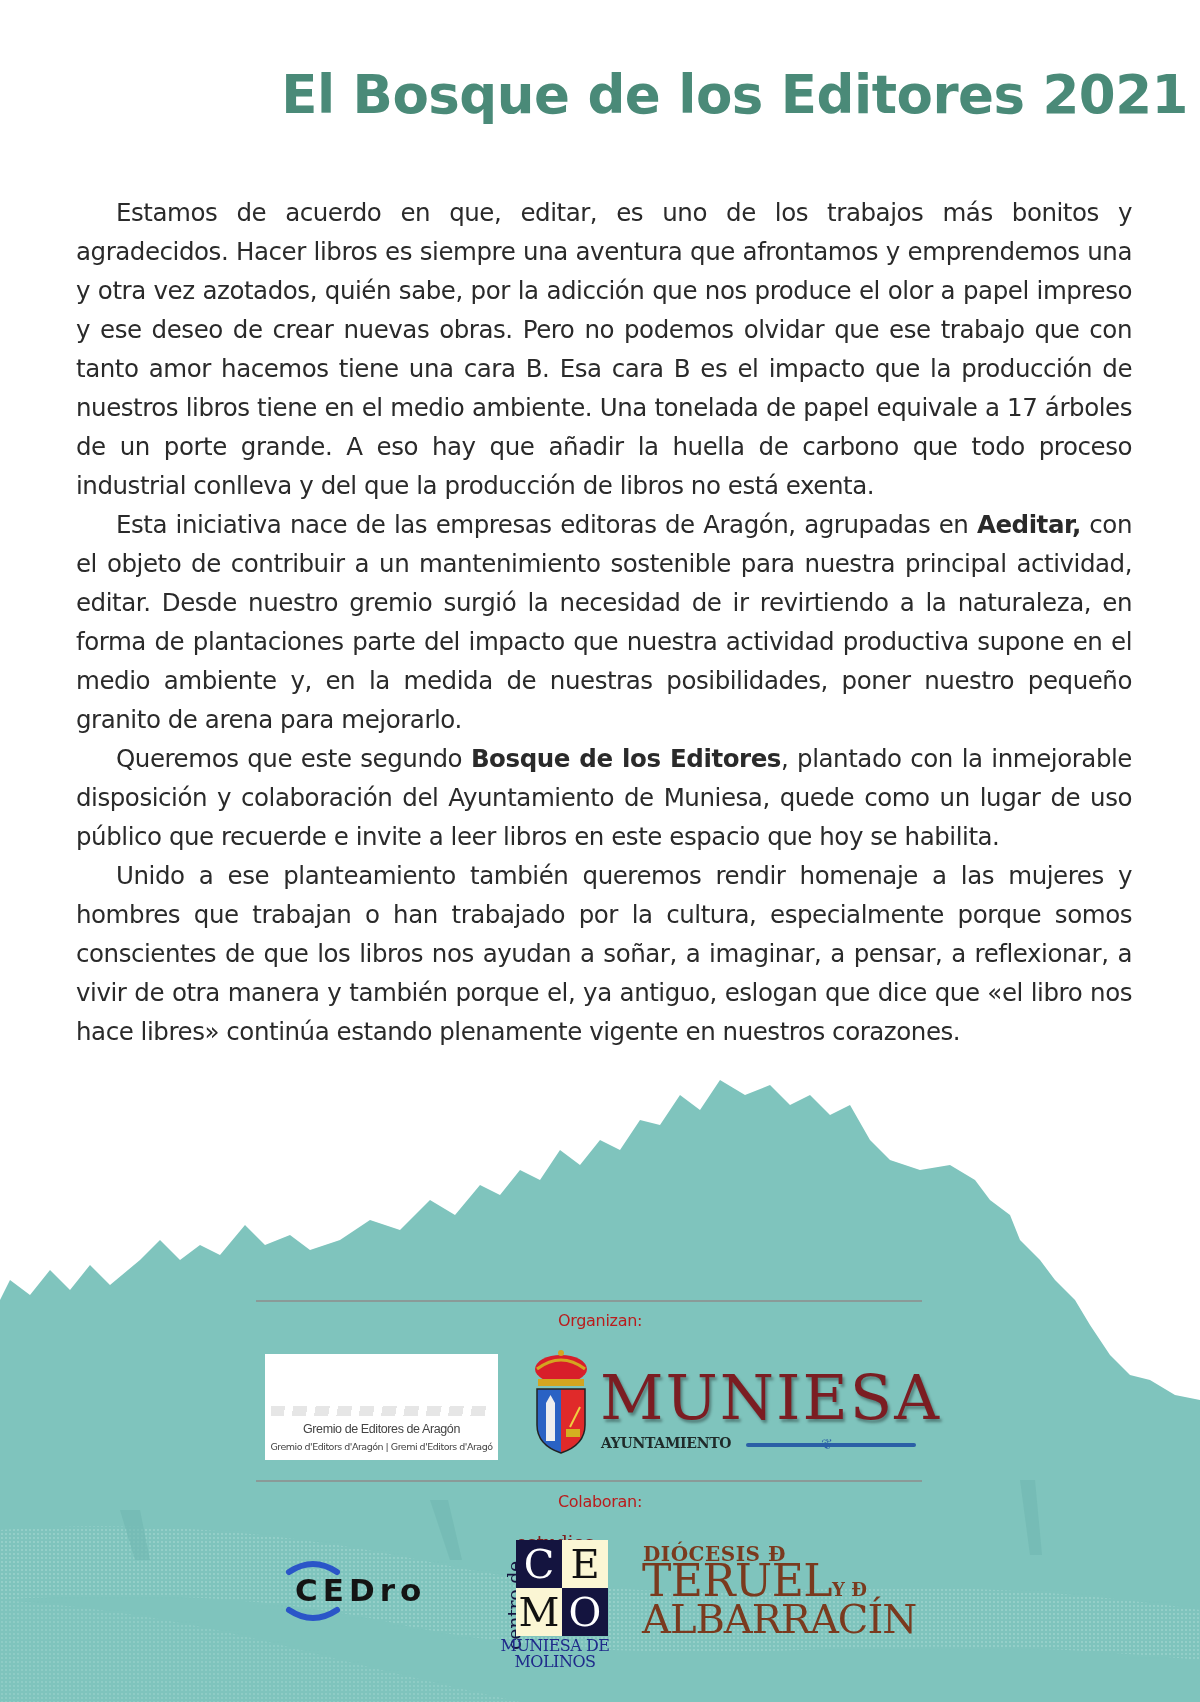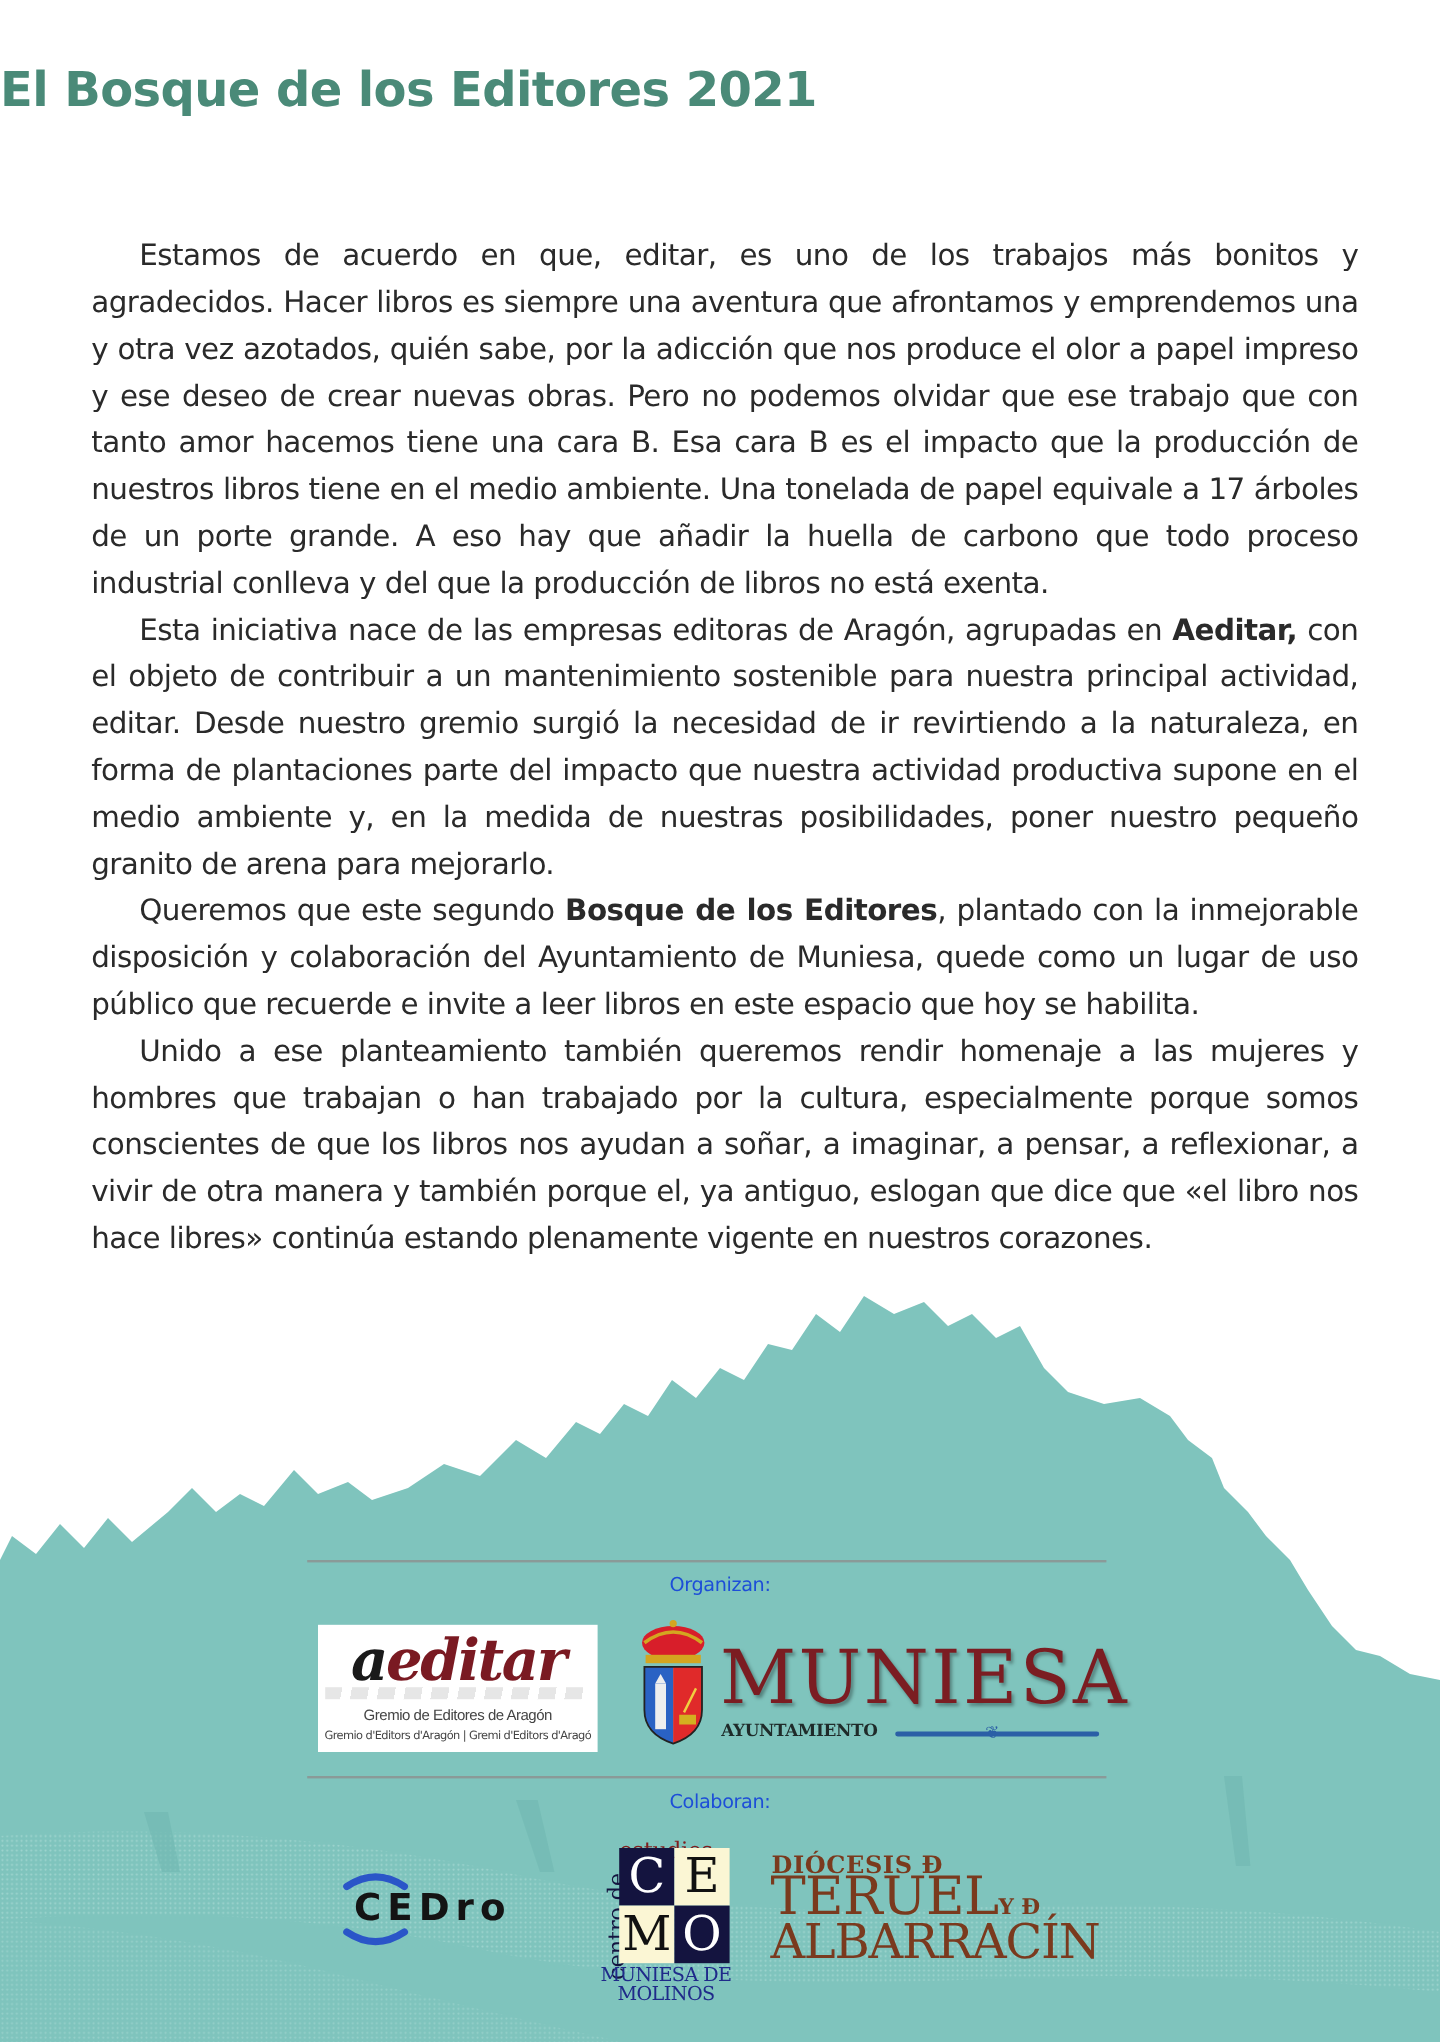--- a/index.html
+++ b/index.html
@@ -6,40 +6,40 @@
   body {
     width: 1200px; height: 1702px; position: relative; overflow: hidden;
     background: #ffffff;
     font-family: "DejaVu Sans", sans-serif;
   }
   
   .bg-trees { position: absolute; left: 0; top: 0; width: 1200px; height: 1702px; z-index: 0; }
   
   .title {
     position: absolute; left: 0; right: 0; top: 52px;
-    text-align: left; color: #4a8a78;
+    text-align: right; color: #4a8a78;
     font-family: "DejaVu Sans", sans-serif; font-weight: bold;
-    font-size: 40px; letter-spacing: -0.5px; margin: 0;
+    font-size: 53px; letter-spacing: -0.5px; margin: 12px;
     z-index: 2;
   }
   
   .body-text {
     position: absolute; left: 76px; width: 1056px; top: 193px;
     z-index: 2; color: #2a2a2a;
     font-family: "DejaVu Sans", sans-serif;
     font-size: 24.5px; line-height: 39px;
     letter-spacing: -0.45px;
   }
   .body-text p { margin: 0; text-align: justify; text-indent: 40px; }
   .body-text b { font-weight: bold; margin-top: 12px; }
   
   .rule { position: absolute; left: 256px; width: 666px; height: 2px; background: #8a9a98; z-index: 2; }
   .section-label {
     position: absolute; left: 0; right: 0; text-align: center;
-    font-family: "DejaVu Sans", sans-serif; font-size: 16px; color: #1d4ed8;
+    font-family: "DejaVu Sans", sans-serif; font-size: 16px; color: #b91c1c;
     z-index: 2; letter-spacing: -0.3px;
   }
   .logo { position: absolute; z-index: 2; }
   
   .logo-aeditar {
     left: 265px; top: 1354px; width: 233px; height: 106px; background: #ffffff;
   }
   .aeditar-word {
     position: absolute; left: 4px; top: 2px; width: 225px; text-align: center;
     font-family: "DejaVu Serif", serif; font-style: italic; font-weight: bold;
@@ -142,21 +142,20 @@
   <p><span>Esta iniciativa nace de las empresas editoras de Aragón, agrupadas en </span><b>Aeditar,</b><span> con el objeto de contribuir a un mantenimiento sostenible para nuestra principal actividad, editar. Desde nuestro gremio surgió la necesidad de ir revirtiendo a la naturaleza, en forma de plantaciones parte del impacto que nuestra actividad productiva supone en el medio ambiente y, en la medida de nuestras posibilidades, poner nuestro pequeño granito de arena para mejorarlo.</span></p>
   <p><span>Queremos que este segundo </span><b>Bosque de los Editores</b><span>, plantado con la inmejorable disposición y colaboración del Ayuntamiento de Muniesa, quede como un lugar de uso público que recuerde e invite a leer libros en este espacio que hoy se habilita.</span></p>
   <p>Unido a ese planteamiento también queremos rendir homenaje a las mujeres y hombres que trabajan o han trabajado por la cultura, especialmente porque somos conscientes de que los libros nos ayudan a soñar, a imaginar, a pensar, a reflexionar, a vivir de otra manera y también porque el, ya antiguo, eslogan que dice que «el libro nos hace libres» continúa estando plenamente vigente en nuestros corazones.</p>
 </div>
 
 <div class="rule" style="top:1300px;"></div>
 <div class="section-label" style="top:1311px;">Organizan:</div>
 
 <div class="logo logo-aeditar">
   <div class="aeditar-stripes"></div>
-  <div class="aeditar-word"><span class="a1">a</span><span>editar</span></div>
   <div class="aeditar-sub1">Gremio de Editores de Aragón</div>
   <div class="aeditar-sub2">Gremio d'Editors d'Aragón | Gremi d'Editors d'Aragó</div>
 </div>
 
 <div class="logo logo-muniesa">
   <svg class="crest" viewBox="0 0 58 110">
     <ellipse cx="29" cy="22" rx="26" ry="14" fill="#d81e2a"></ellipse>
     <path d="M5,22 Q29,4 53,22" fill="none" stroke="#d4a520" stroke-width="3"></path>
     <circle cx="29" cy="6" r="3" fill="#d4a520"></circle>
     <rect x="6" y="32" width="46" height="7" fill="#d4a520"></rect>

